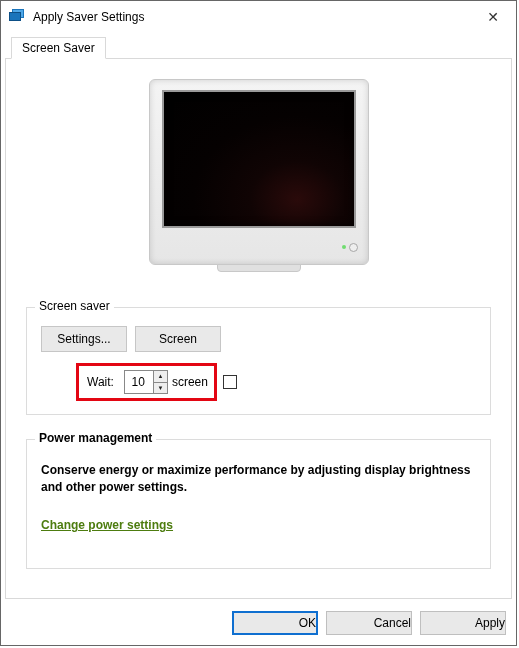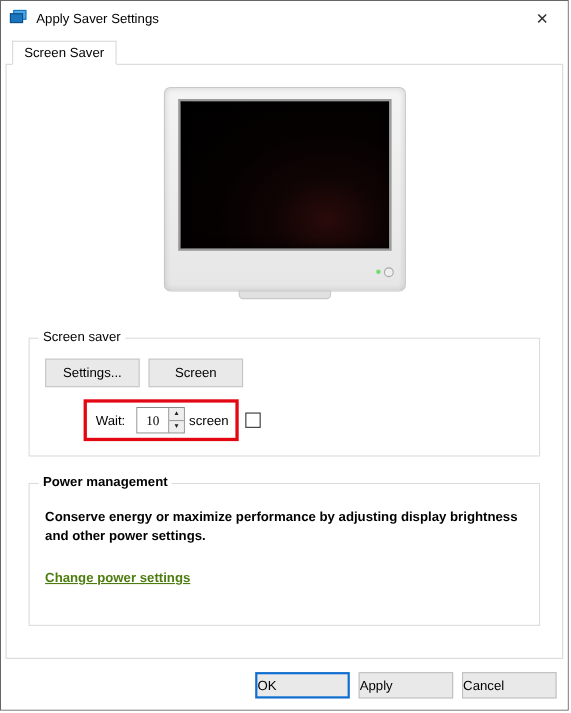--- a/index.html
+++ b/index.html
@@ -148,21 +148,21 @@
   .lbl { font-size:12px; }
   .spin {
     width:44px; height:24px;
     display:flex; margin:0 4px 0 10px;
     border:1px solid #888;
     background:#fff;
   }
   .spin input {
     width:28px; border:none; outline:none;
     text-align:right; font-size:12px; padding-right:8px;
-    font-family:Liberation Serif, serif;
+    font-family:Liberation Sans, sans-serif;
   }
   .spin .arrows { width:15px; display:flex; flex-direction:column; border-left:1px solid #888; }
   .spin .arrows div { flex:1; background:#eee; display:flex; align-items:center; justify-content:center; font-size:6px; line-height:1; color:#222;}
   .spin .arrows div:first-child { border-bottom:1px solid #888; }
   .chk {
     width:14px; height:14px;
     border:1px solid #333;
     background:#fff;
     margin:0 6px 0 2px;
     display:inline-block;
@@ -187,21 +187,21 @@
   .btnrow {
     position:absolute;
     right:10px; bottom:10px;
     display:flex; gap:8px;
   }
   .btn2 {
     width:86px; height:24px;
     background:#e9e9e9;
     border:1px solid #bfbfbf;
     font-size:12px;
-    display:flex; align-items:center; justify-content:flex-start;
+    display:flex; align-items:center; justify-content:flex-end;
   }
   .btn2.default {
     border:2px solid #0f6fd0;
     background:#e9e9e9;
   }
 </style>
 </head>
 <body>
 
 <div class="window">
@@ -270,21 +270,21 @@
         </a>
       </div>
 
     </div>
 
     <div class="btnrow">
       <div class="btn2 default">
         <span>OK</span>
       </div>
       <div class="btn2">
+        <span>Cancel</span>
+      </div>
+      <div class="btn2">
         <span>Apply</span>
-      </div>
-      <div class="btn2">
-        <span>Cancel</span>
       </div>
     </div>
 
   </div>
 </div>
 
 </body></html>

